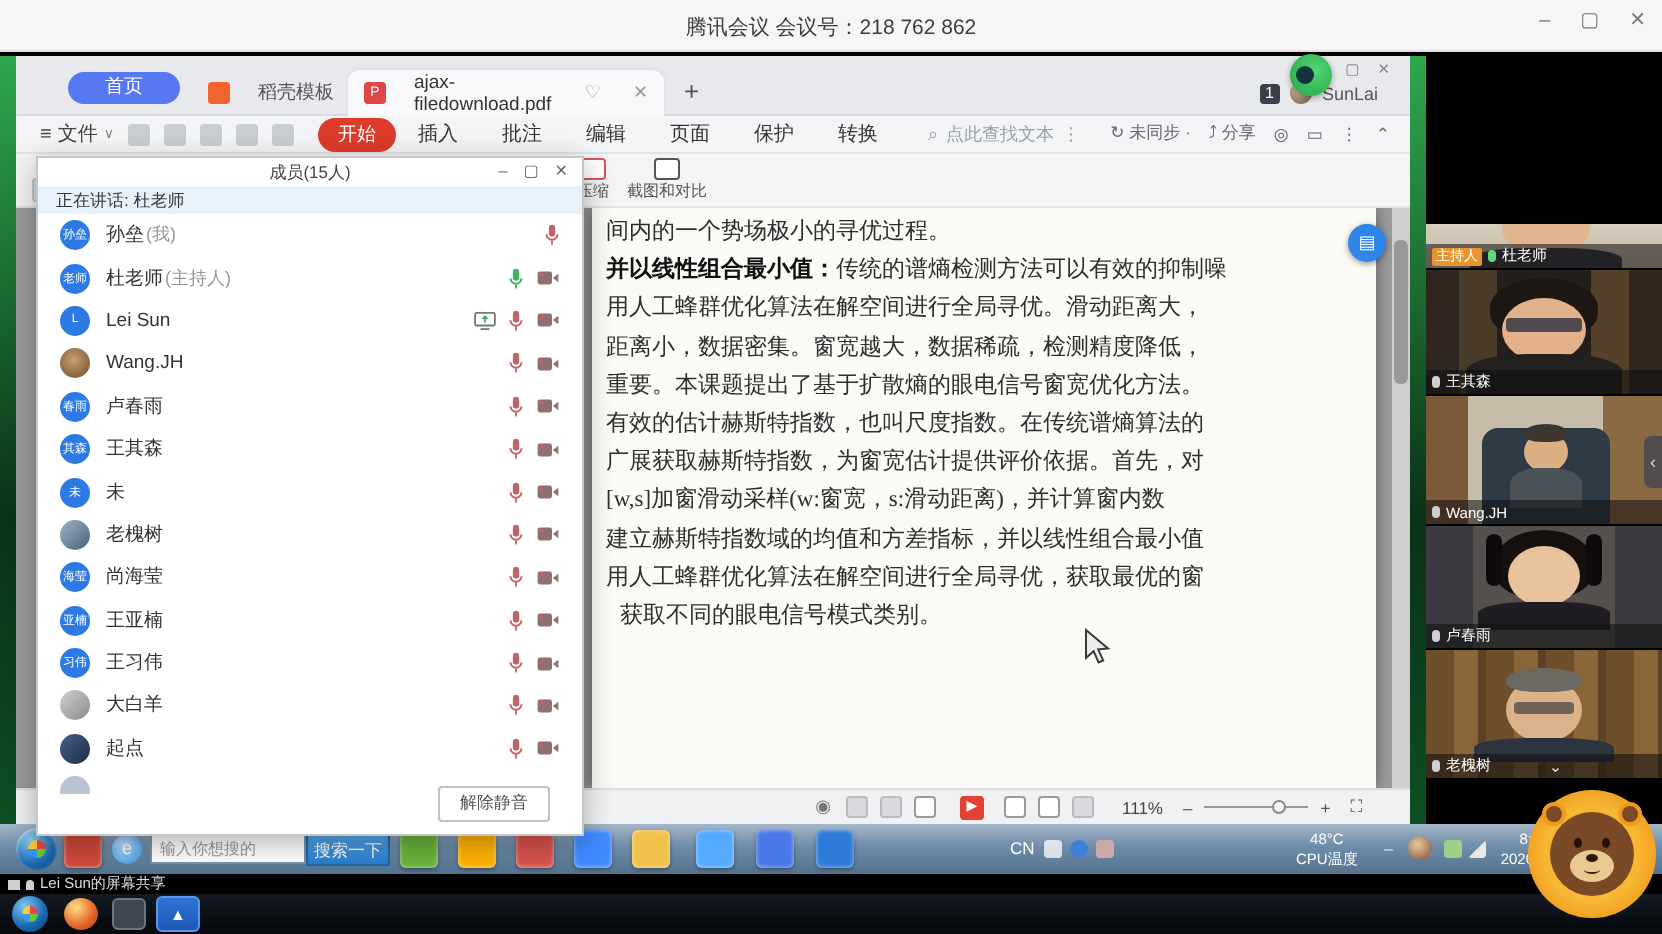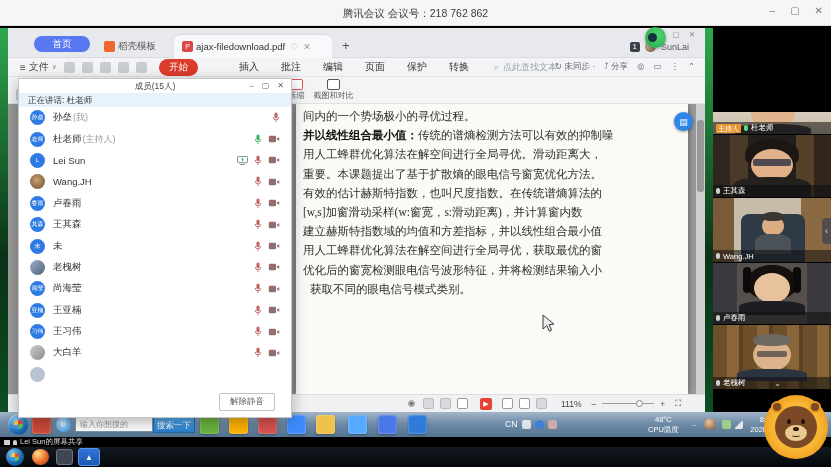--- a/index.html
+++ b/index.html
@@ -11,40 +11,40 @@
   .tb-text{position:absolute;left:0;right:0;top:7px;text-align:center;font-size:10.5px;color:#3c3c3c;}
   .tb-ctrls{position:absolute;right:8px;top:5px;display:flex;gap:15px;color:#7a7a7a;font-size:10px;}
   
   .shared{position:absolute;left:0;top:26px;width:831px;height:411px;background:#000;overflow:hidden;}
   .wall{position:absolute;top:2px;width:8px;height:384px;background:linear-gradient(180deg,#2ea84e,#17703372 60%,#0d4f23);}
   .wall-l{left:0;} .wall-r{left:705px;}
   .wps{position:absolute;left:8px;top:2px;width:697px;height:384px;background:#ebedf0;}
   
   .tabbar{position:absolute;left:0;top:0;width:100%;height:30px;background:#e7e9ec;border-bottom:1px solid #d9dbde;}
   .tab-home{position:absolute;left:26px;top:8px;width:56px;height:16px;background:#5878f2;border-radius:9px;color:#fff;font-size:9.5px;text-align:center;line-height:16px;}
-  .tab{position:absolute;top:7px;height:23px;display:flex;align-items:center;gap:3px;font-size:9.5px;color:#555;padding:0 8px;}
+  .tab{position:absolute;top:7px;height:23px;display:flex;align-items:center;gap:14px;font-size:9.5px;color:#555;padding:0 8px;}
   .tab.docer{left:88px;}
   .tab.activeTab{left:166px;width:158px;background:#f8f9fb;border-radius:6px 6px 0 0;color:#333;box-shadow:0 -1px 2px rgba(0,0,0,.06);}
   .sq-ico{width:11px;height:11px;border-radius:2px;color:#fff;font-size:7px;display:flex;align-items:center;justify-content:center;flex:none;}
   .docer-ico{background:#f0642d;} .pdf-ico{background:#e04646;}
   .tab-close,.tab-heart{color:#999;font-size:9px;margin-left:2px;}
   .tab-plus{position:absolute;left:334px;top:10px;font-size:13px;color:#555;line-height:16px;}
   .acct{position:absolute;right:16px;top:13px;display:flex;align-items:center;gap:5px;font-size:9px;color:#555;}
   .badge1{background:#3b3f4a;color:#fff;border-radius:2px;padding:0 3px;font-size:8px;line-height:10px;}
   .acct-avatar{width:11px;height:11px;border-radius:50%;background:radial-gradient(circle at 35% 30%,#d9c2a8,#6e5140);}
   .wps-ctrls{position:absolute;right:10px;top:2px;display:flex;gap:9px;font-size:7.5px;color:#888;}
   
   .menubar{position:absolute;left:0;top:30px;width:100%;height:19px;background:#f3f4f6;border-bottom:1px solid #e1e3e6;display:flex;align-items:center;font-size:10px;color:#333;}
   .m-file{margin-left:12px;display:flex;gap:3px;align-items:center;color:#444;}
   .m-ico{width:11px;height:11px;background:#c9ccd1;border-radius:2px;margin-left:7px;flex:none;}
   .m-start{margin-left:12px;background:#dd3b2b;color:#fff;border-radius:9px;padding:2px 10px;font-size:9.5px;}
-  #menu-items{display:flex;gap:0;padding-left:30px;}
+  #menu-items{display:flex;gap:0;}
   #menu-items span{padding:0 11px;}
   .m-find{display:flex;align-items:center;gap:4px;color:#9aa0a6;font-size:9px;margin-left:14px;}
-  .m-right{position:absolute;right:10px;display:flex;gap:9px;align-items:flex-start;font-size:8.5px;color:#667;}
+  .m-right{position:absolute;right:10px;display:flex;gap:9px;align-items:center;font-size:8.5px;color:#667;}
   
   .viewbar{position:absolute;left:0;top:49px;width:100%;height:27px;background:#f3f4f6;border-bottom:1px solid #dfe1e4;display:flex;padding-left:8px;}
   .vgroup{display:flex;flex-direction:column;justify-content:space-between;padding:2px 0 2px;margin-right:9px;font-size:8px;color:#555;align-items:center;}
   .vrow{display:flex;align-items:center;gap:3px;height:12px;}
   .pageinput{width:36px;height:10px;border:1px solid #c9c9c9;background:#fff;font-size:8px;text-align:center;color:#333;line-height:10px;}
   .navbtn{color:#777;font-size:9px;}
   .vm{padding:0 3px;display:flex;gap:2px;align-items:center;height:12px;}
   .vm.active{background:#d8dadd;border:1px solid #c2c4c8;border-radius:2px;}
   .vm-ico{width:7px;height:9px;border:1px solid #888;background:#fff;flex:none;}
   .vm-ico.dbl{box-shadow:3px 0 0 -1px #888;}
@@ -279,26 +279,27 @@
           <span>截图和对比</span>
         </div>
       </div>
 
       <div class="docarea">
         <div class="page">
           <div id="doc-text">
               <div>间内的一个势场极小的寻优过程。</div>
               <div><b>并以线性组合最小值：</b>传统的谱熵检测方法可以有效的抑制噪</div>
               <div>用人工蜂群优化算法在解空间进行全局寻优。滑动距离大，</div>
+              <div>距离小，数据密集。窗宽越大，数据稀疏，检测精度降低，</div>
               <div>重要。本课题提出了基于扩散熵的眼电信号窗宽优化方法。</div>
               <div>有效的估计赫斯特指数，也叫尺度指数。在传统谱熵算法的</div>
+              <div>广展获取赫斯特指数，为窗宽估计提供评价依据。首先，对</div>
               <div>[w,s]加窗滑动采样(w:窗宽，s:滑动距离)，并计算窗内数</div>
               <div>建立赫斯特指数域的均值和方差指标，并以线性组合最小值</div>
               <div>用人工蜂群优化算法在解空间进行全局寻优，获取最优的窗</div>
-              <div>优化后的窗宽检测眼电信号波形特征，并将检测结果输入小</div>
               <div class="last">获取不同的眼电信号模式类别。</div>
             </div>
         </div>
         <div class="scrollbar">
           <div class="scroll-thumb"></div>
         </div>
       </div>
 
       <div class="statusbar" style="padding-left:398px;">
         <span class="sb-ico noborder">◉</span>
@@ -607,20 +608,36 @@
               <line x1="5" y1="10.5" x2="5" y2="13" stroke="#c06565" stroke-width="1.2"></line>
             </svg>
             <svg width="12" height="8" viewBox="0 0 14 10">
               <rect x="0.5" y="1" width="9" height="8" rx="1.5" fill="#8f6f6f"></rect>
               <path d="M10 5l3.5-2.6v5.2L10 5z" fill="#8f6f6f"></path>
               <circle cx="3" cy="3" r="1" fill="#e05a5a"></circle>
             </svg>
           </span>
         </div>
         <div class="mrow">
+          <span class="avatar photo-d"></span>
+          <span class="rname">起点</span>
+          <span class="ricons">
+            <svg width="8" height="11" viewBox="0 0 10 14">
+              <rect x="3" y="0.5" width="4" height="7.5" rx="2" fill="#c06565"></rect>
+              <path d="M1.5 6.5a3.5 3.5 0 0 0 7 0" fill="none" stroke="#c06565" stroke-width="1.2"></path>
+              <line x1="5" y1="10.5" x2="5" y2="13" stroke="#c06565" stroke-width="1.2"></line>
+            </svg>
+            <svg width="12" height="8" viewBox="0 0 14 10">
+              <rect x="0.5" y="1" width="9" height="8" rx="1.5" fill="#8f6f6f"></rect>
+              <path d="M10 5l3.5-2.6v5.2L10 5z" fill="#8f6f6f"></path>
+              <circle cx="3" cy="3" r="1" fill="#e05a5a"></circle>
+            </svg>
+          </span>
+        </div>
+        <div class="mrow">
           <span class="avatar half"></span>
         </div>
       </div>
     <button class="p-foot-btn">解除静音</button>
   </div>
 
   <div class="share-strip">
     <span class="ss-ico"></span>
     <span class="ss-ico person"></span>
     <span>Lei Sun的屏幕共享</span>

